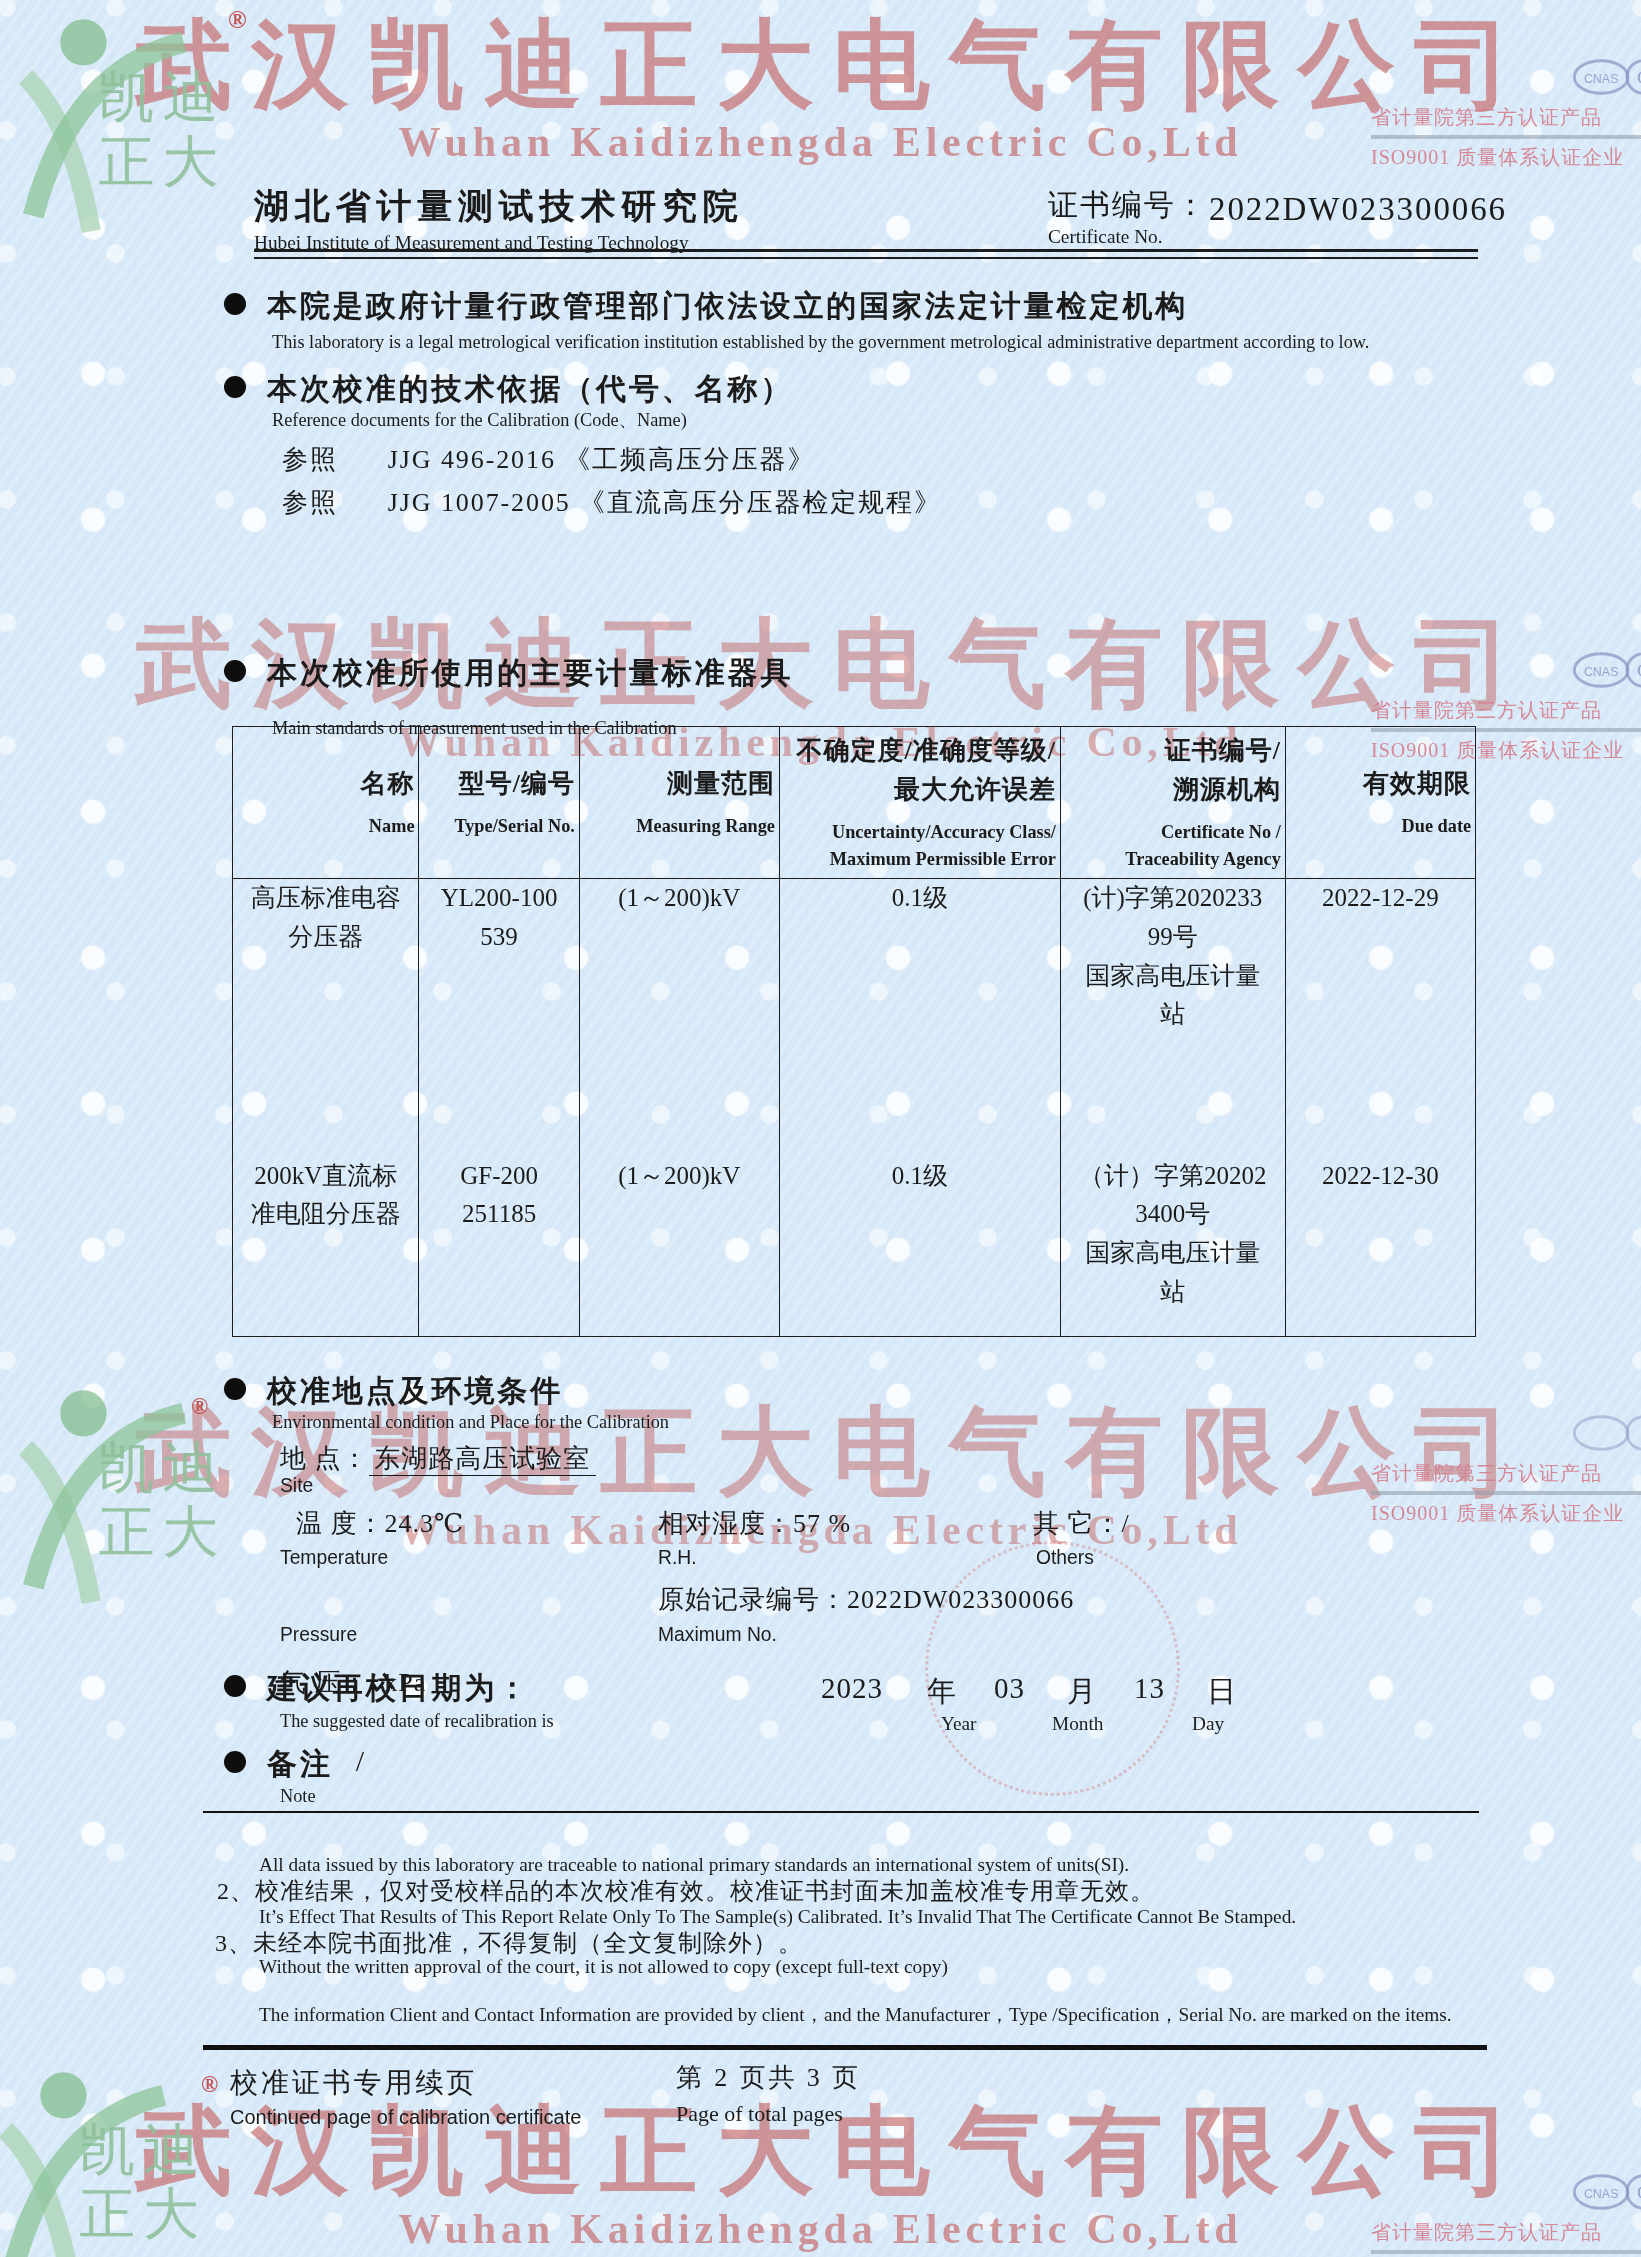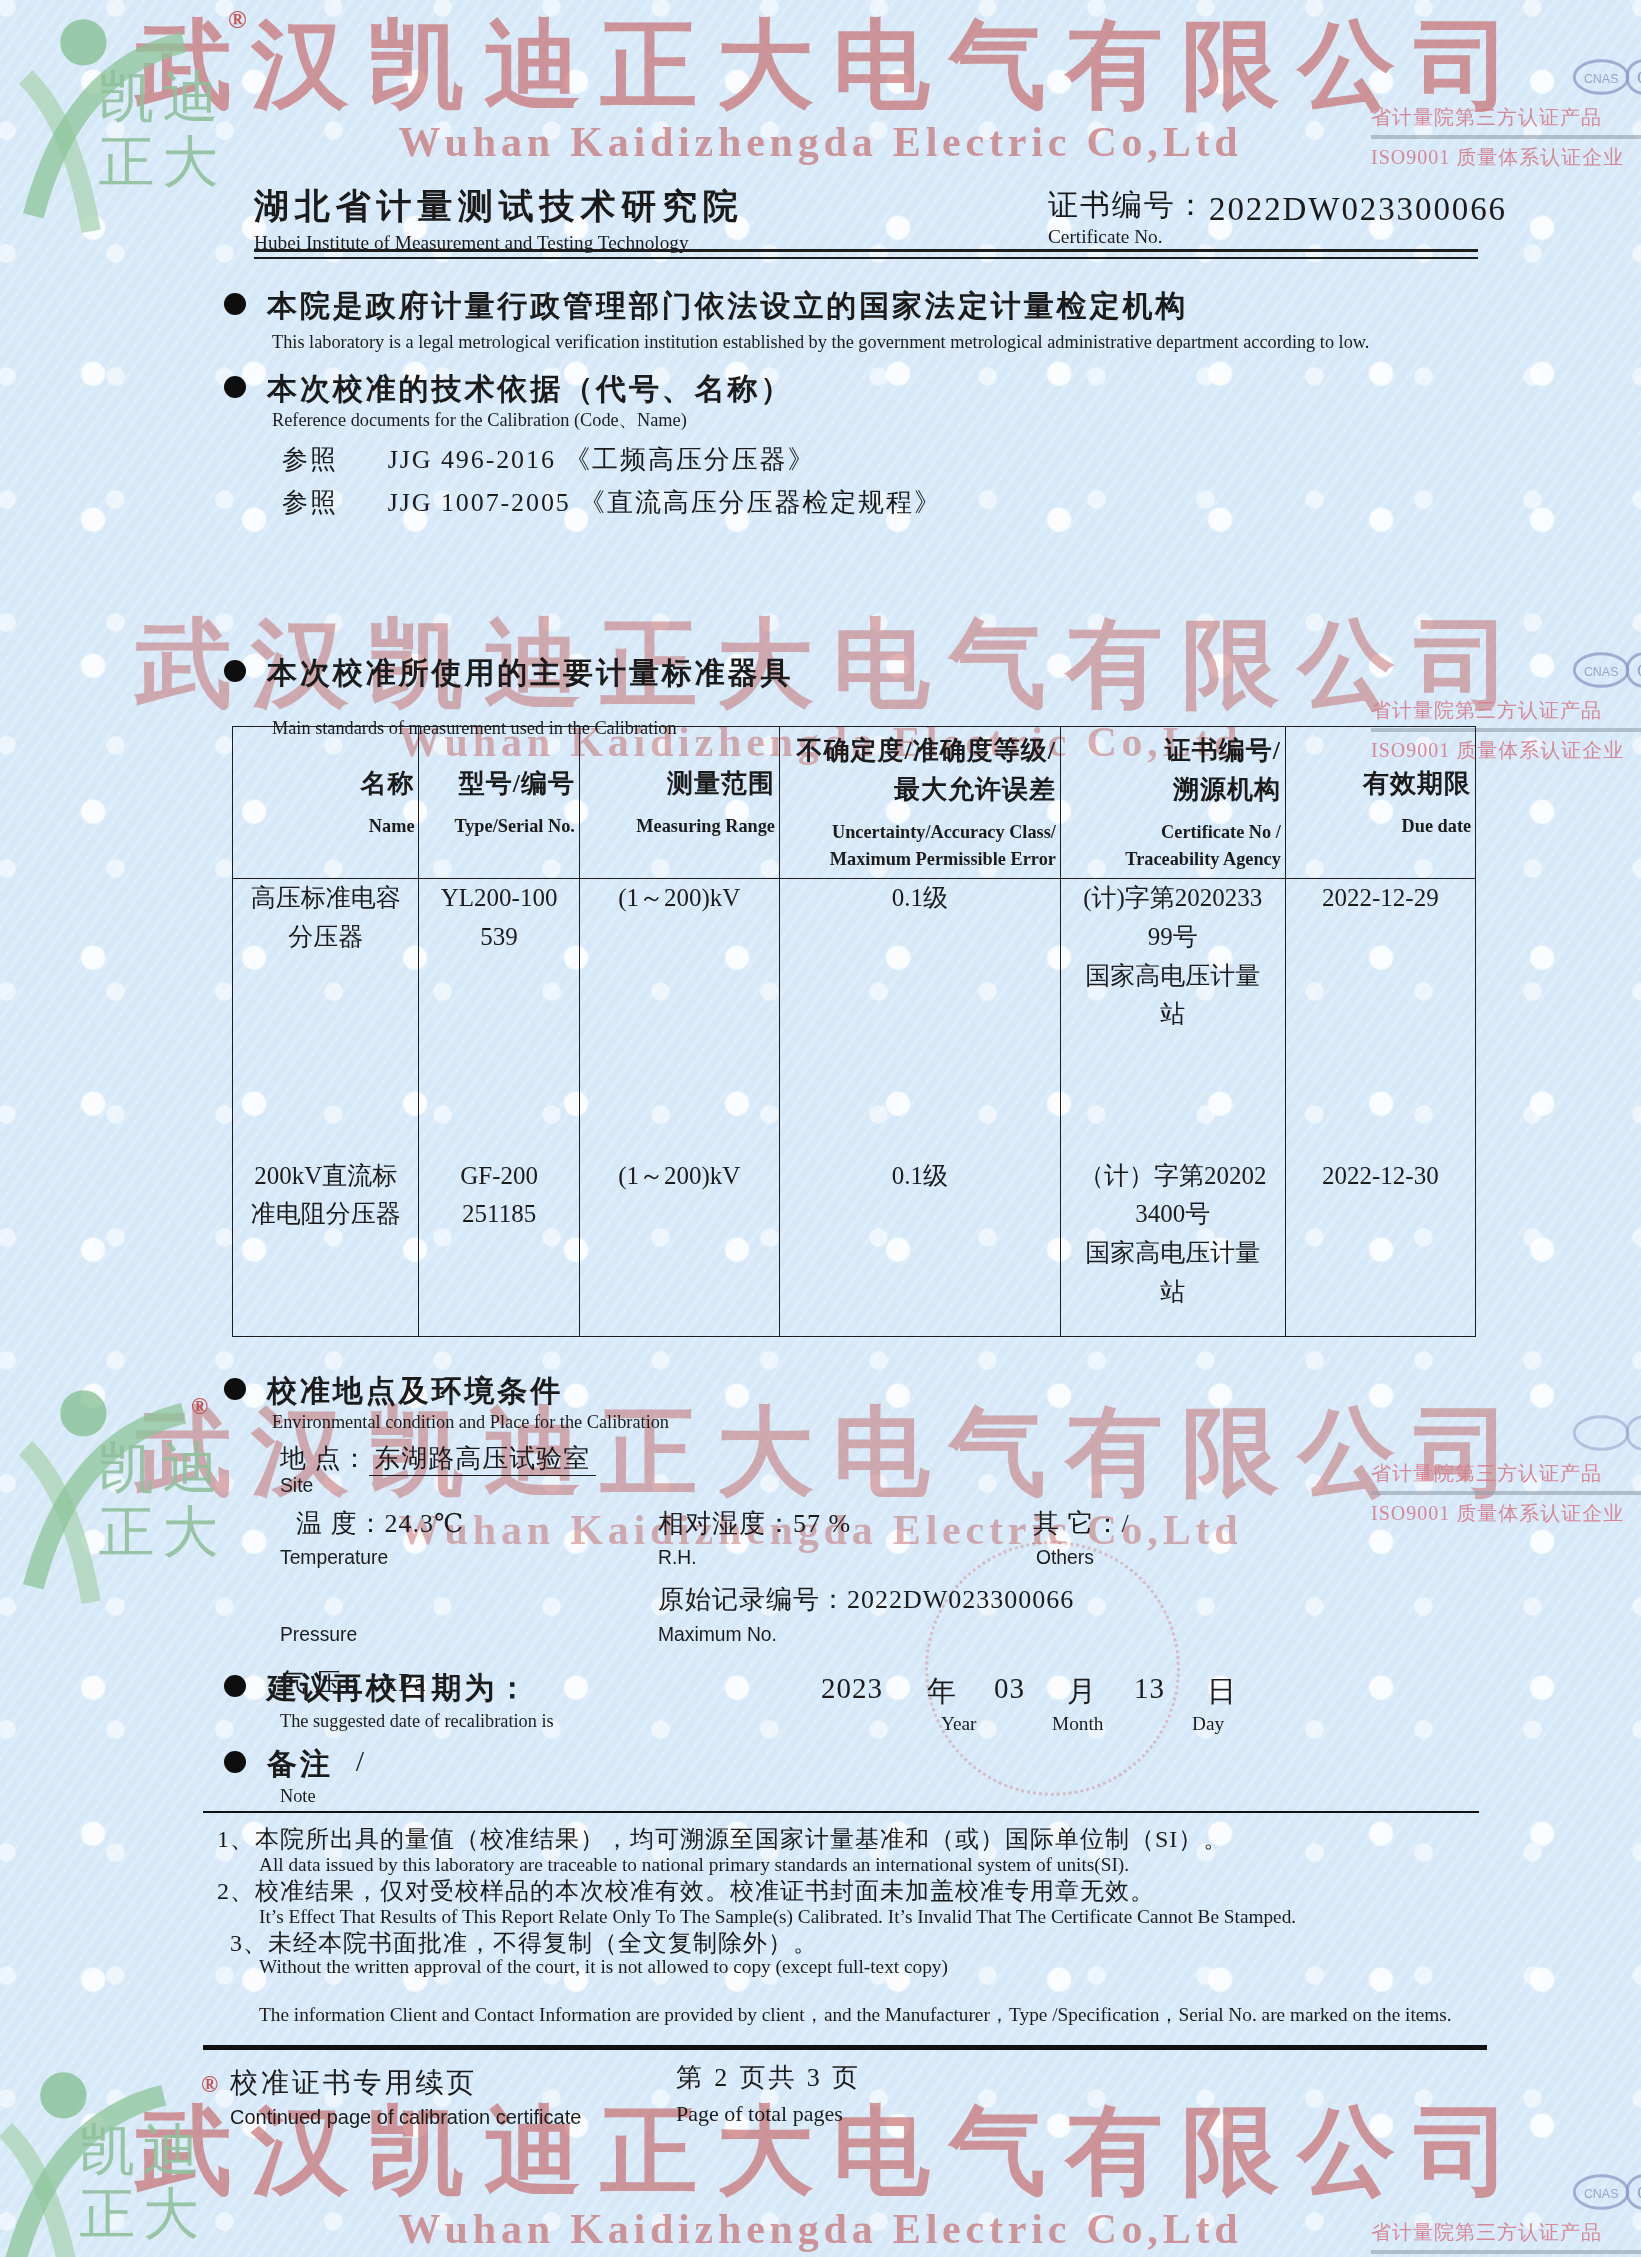--- a/index.html
+++ b/index.html
@@ -323,25 +323,24 @@
   <div class="abs sublab" style="left:1192px;top:1713px;">Day</div>
 
   <div class="abs section" style="left:224px;top:1744px;">
     <span class="bullet"></span>
     <span class="sec-cn">备注</span>
     <span class="sec-cn" style="margin-left:23px;font-weight:normal;">/</span>
   </div>
   <div class="abs sec-en" style="left:280px;top:1786px;">Note</div>
   <div class="abs rule-thin"></div>
 
-  <div class="abs notes-cn" style="left:217px;top:1823px;">1、本院所出具的量值（校准结果），均可溯源至国家计量基准和（或）国际单位制（SI）。</div>
   <div class="abs notes-en" style="left:259px;top:1852px;">All data issued by this laboratory are traceable to national primary standards an international system of units(SI).</div>
   <div class="abs notes-cn" style="left:217px;top:1875px;">2、校准结果，仅对受校样品的本次校准有效。校准证书封面未加盖校准专用章无效。</div>
   <div class="abs notes-en" style="left:259px;top:1904px;">It’s Effect That Results of This Report Relate Only To The Sample(s) Calibrated. It’s Invalid That The Certificate Cannot Be Stamped.</div>
-  <div class="abs notes-cn" style="left:230px;top:1927px;">3、未经本院书面批准，不得复制（全文复制除外）。</div>
+  <div class="abs notes-cn" style="left:215px;top:1927px;">3、未经本院书面批准，不得复制（全文复制除外）。</div>
   <div class="abs notes-en" style="left:259px;top:1954px;">Without the written approval of the court, it is not allowed to copy (except full-text copy)</div>
   <div class="abs notes-en" style="left:259px;top:2002px;width:1221px;">The information Client and Contact Information are provided by client，and the Manufacturer，Type /Specification，Serial No. are marked on the items.</div>
   <div class="abs rule-thick"></div>
 
   <span class="abs regmark" style="left:201px;top:2072px;font-size:23px;">®</span>
   <div class="abs" style="left:230px;top:2064px;">
     <div style="font-size:28px;letter-spacing:2.9px;">校准证书专用续页</div>
     <div class="sans" style="font-size:20px;margin-top:3.9px;">Continued page of calibration certificate</div>
   </div>
   <div class="abs" style="left:676px;top:2060px;">

